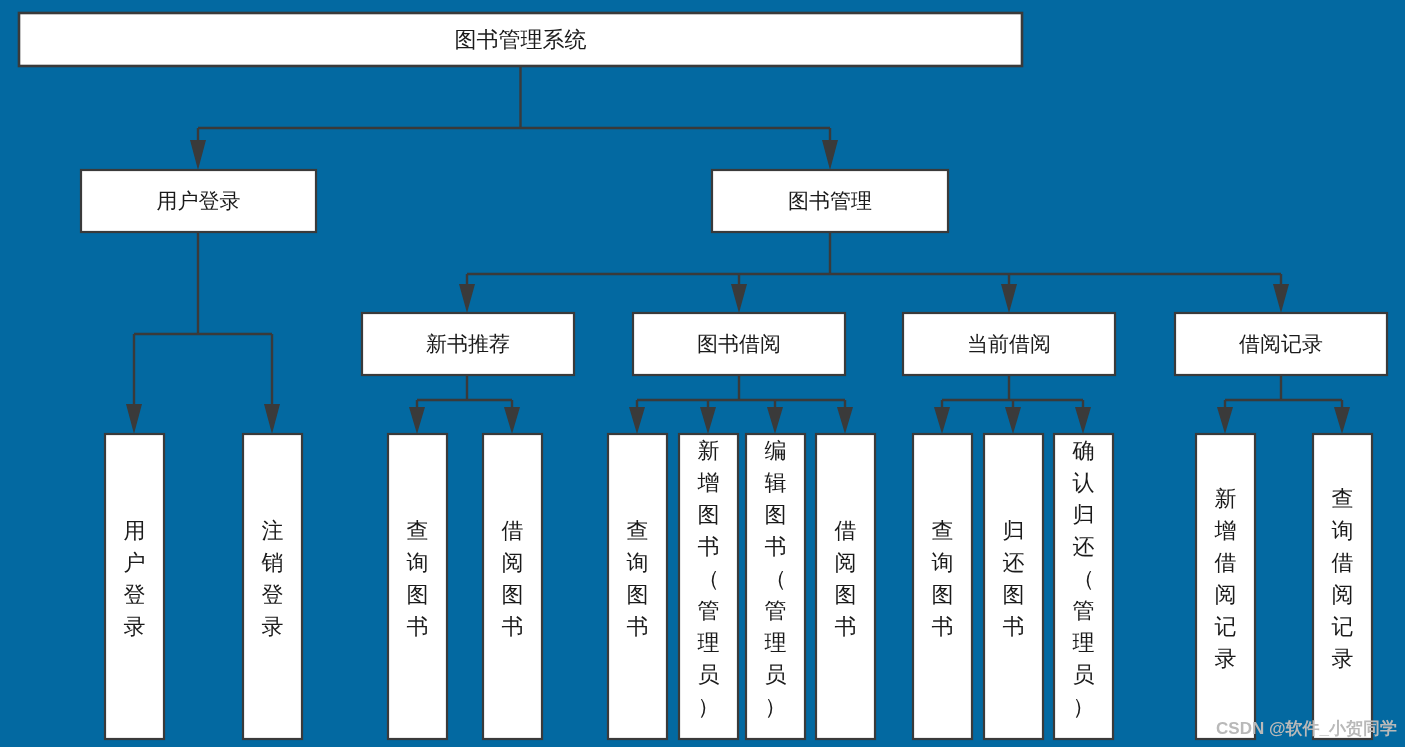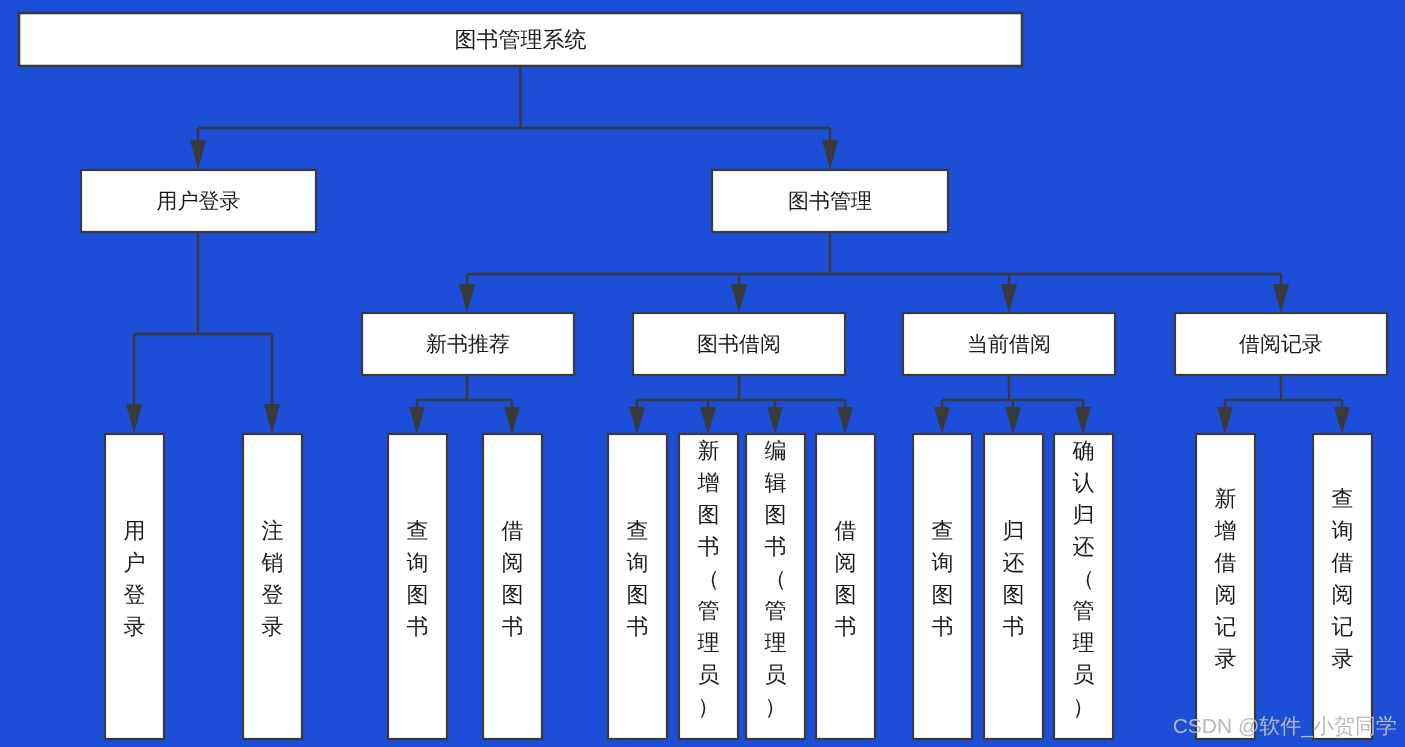--- a/index.html
+++ b/index.html
@@ -7,21 +7,21 @@
     padding: 0;
     background: #ffffff;
   }
   body {
     font-family: "Liberation Sans", "DejaVu Sans", sans-serif;
   }
   #diagram-root {
     position: relative;
     width: 1405px;
     height: 747px;
-    background: #1d4ed8;
+    background: #0369a1;
     overflow: hidden;
   }
   svg#flowchart {
     position: absolute;
     top: 0;
     left: 0;
     width: 1405px;
     height: 747px;
     display: block;
   }
@@ -64,24 +64,25 @@
     font-family: "Liberation Sans", "DejaVu Sans", sans-serif;
     font-size: 22px;
     text-anchor: middle;
     dominant-baseline: middle;
   }
   .watermark-text {
     position: absolute;
     right: 8px;
     bottom: 7px;
     font-family: "Liberation Sans", "DejaVu Sans", sans-serif;
-    font-size: 21px;
+    font-size: 17px;
     color: #b9b9b9;
     white-space: nowrap;
     user-select: none;
+    font-weight: bold;
   }
 </style>
 </head>
 <body>
 
 <div id="diagram-root">
 
   <svg id="flowchart" viewBox="0 0 1405 747">
 
     <g>

